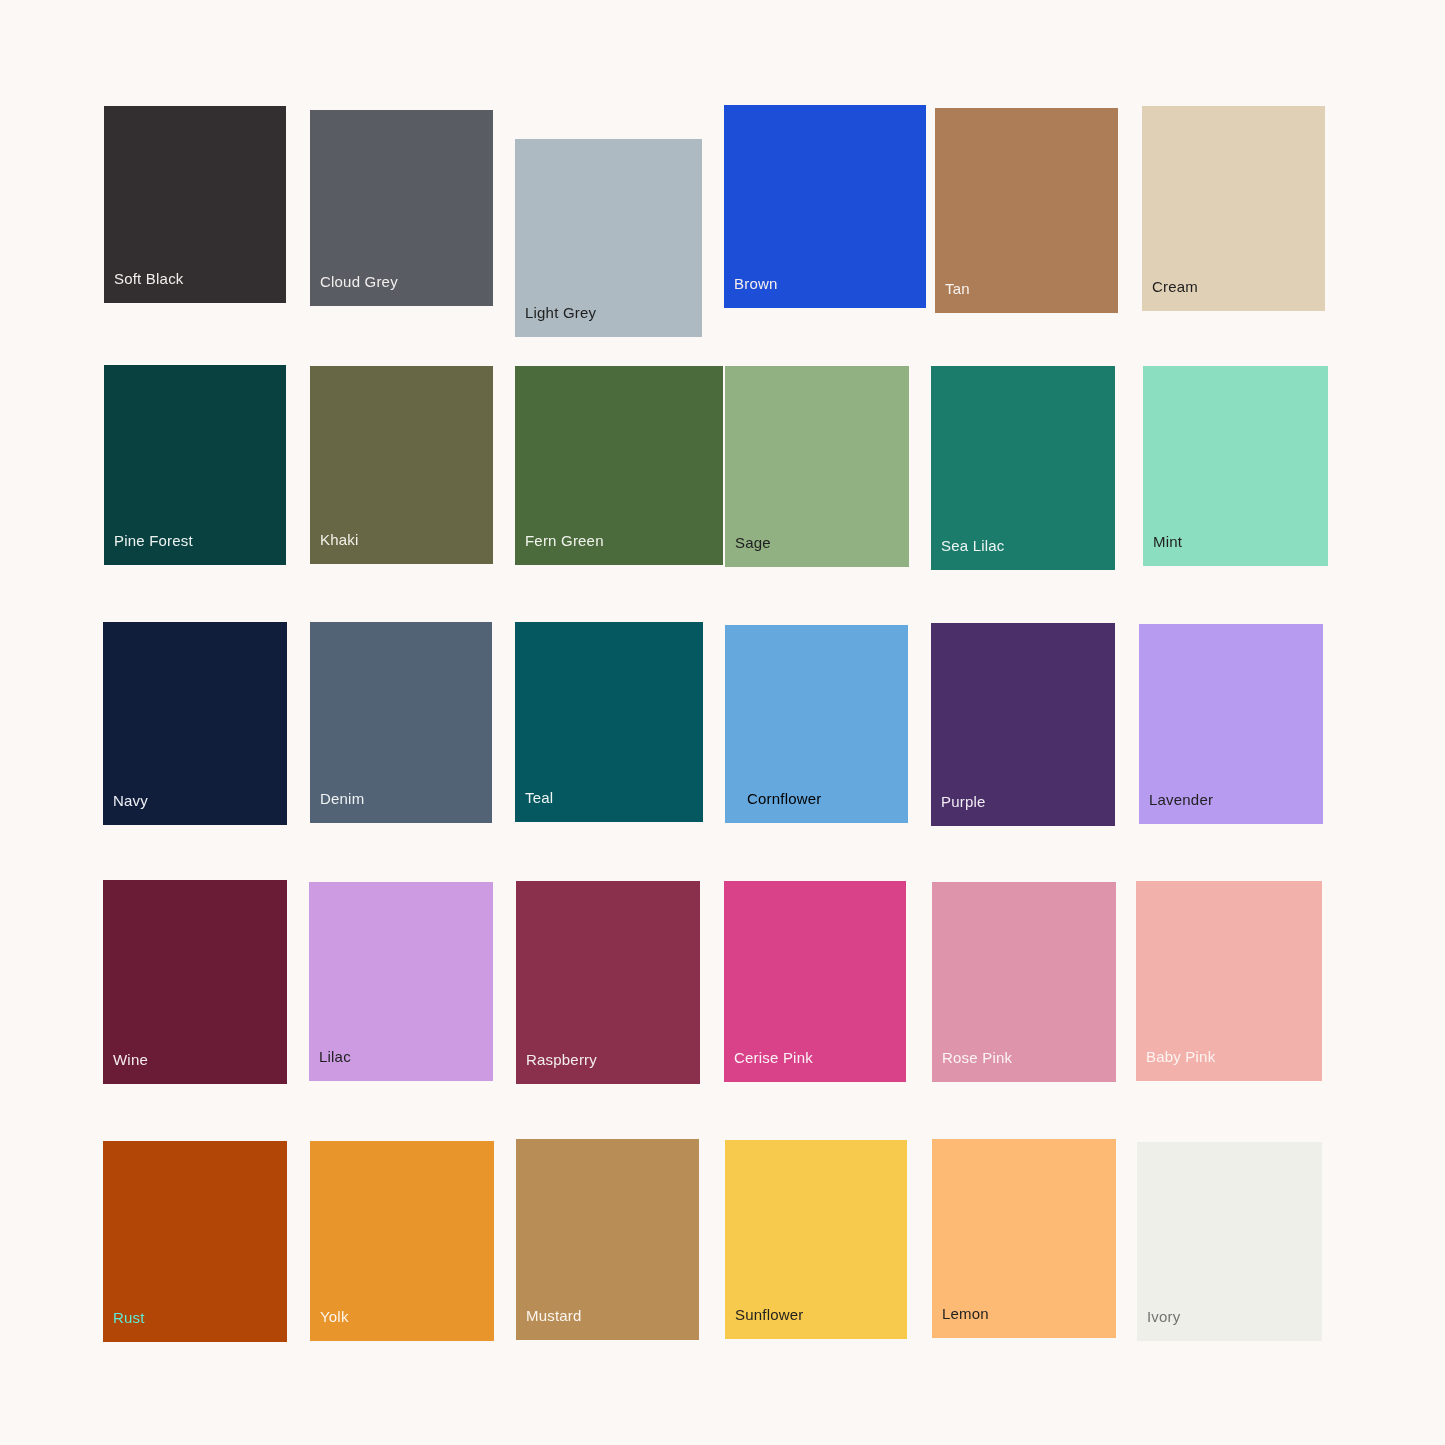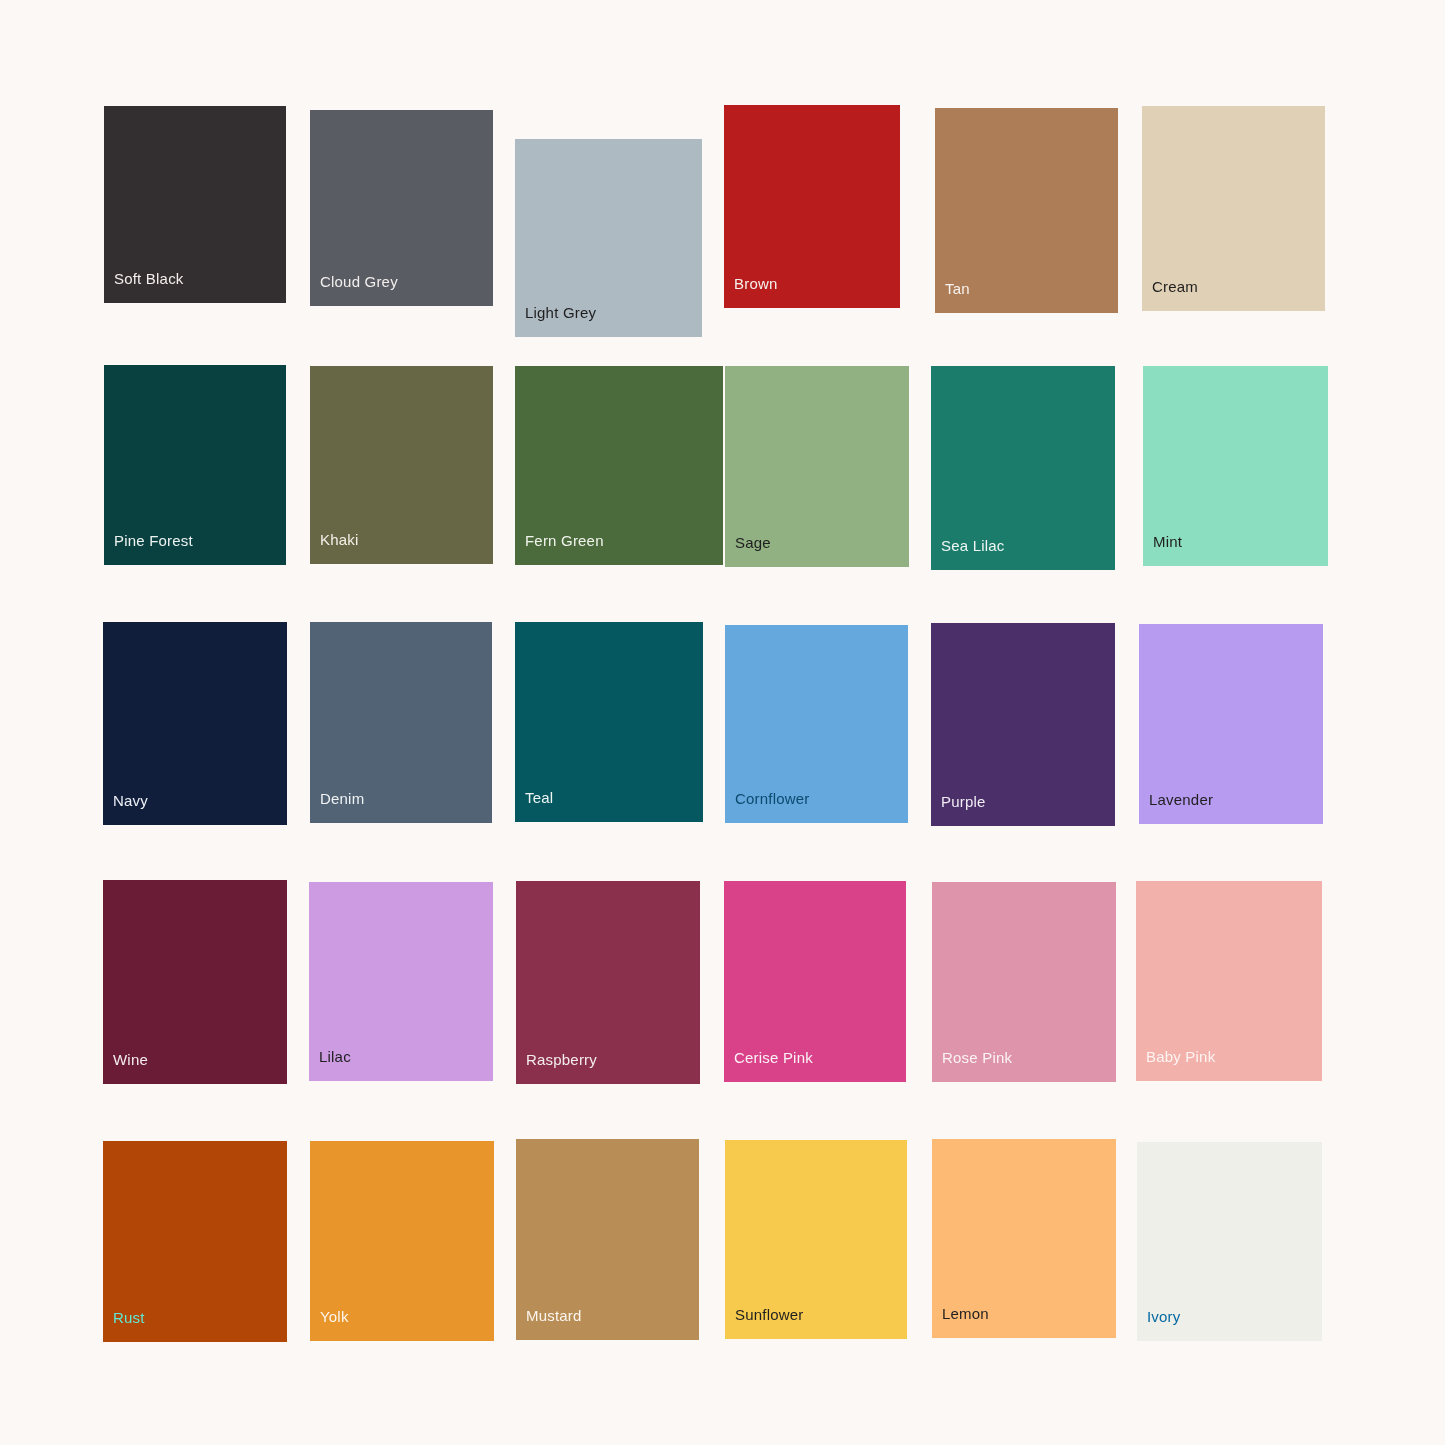--- a/index.html
+++ b/index.html
@@ -47,21 +47,21 @@
 <div id="palette-board">
     <div class="swatch" style="left: 104px; top: 106px; width: 182px; height: 197px; background: rgb(51, 47, 48);">
       <span class="swatch-label" style="color: rgb(244, 238, 236);">Soft Black</span>
     </div>
     <div class="swatch" style="left: 310px; top: 110px; width: 183px; height: 196px; background: rgb(89, 92, 98);">
       <span class="swatch-label" style="color: rgb(242, 238, 237);">Cloud Grey</span>
     </div>
     <div class="swatch" style="left: 515px; top: 108px; width: 187px; height: 198px; background: rgb(174, 186, 194); margin-top: 31px;">
       <span class="swatch-label" style="color: rgb(31, 31, 31);">Light Grey</span>
     </div>
-    <div class="swatch" style="left: 724px; top: 105px; width: 176px; height: 203px; background: #b91c1c;">
+    <div class="swatch" style="left: 724px; top: 105px; width: 202px; height: 203px; background: #1d4ed8;">
       <span class="swatch-label" style="color: rgb(245, 239, 236);">Brown</span>
     </div>
     <div class="swatch" style="left: 935px; top: 108px; width: 183px; height: 205px; background: rgb(173, 125, 88);">
       <span class="swatch-label" style="color: rgb(247, 242, 238);">Tan</span>
     </div>
     <div class="swatch" style="left: 1142px; top: 106px; width: 183px; height: 205px; background: rgb(224, 208, 181);">
       <span class="swatch-label" style="color: rgb(31, 31, 31);">Cream</span>
     </div>
     <div class="swatch" style="left: 104px; top: 365px; width: 182px; height: 200px; background: rgb(8, 65, 63);">
       <span class="swatch-label" style="color: rgb(238, 243, 242);">Pine Forest</span>
@@ -84,21 +84,21 @@
     <div class="swatch" style="left: 103px; top: 622px; width: 184px; height: 203px; background: rgb(16, 30, 60);">
       <span class="swatch-label" style="color: rgb(238, 240, 245);">Navy</span>
     </div>
     <div class="swatch" style="left: 310px; top: 622px; width: 182px; height: 201px; background: rgb(81, 99, 116);">
       <span class="swatch-label" style="color: rgb(240, 242, 244);">Denim</span>
     </div>
     <div class="swatch" style="left: 515px; top: 622px; width: 188px; height: 200px; background: rgb(5, 88, 95);">
       <span class="swatch-label" style="color: rgb(239, 244, 244);">Teal</span>
     </div>
     <div class="swatch" style="left: 725px; top: 625px; width: 183px; height: 198px; background: rgb(101, 168, 221);">
-      <span class="swatch-label" style="color: #0c4a6e;">Cornflower</span>
+      <span class="swatch-label" style="color: #000000; margin-left: 12px;">Cornflower</span>
     </div>
     <div class="swatch" style="left: 931px; top: 623px; width: 184px; height: 203px; background: rgb(74, 47, 105);">
       <span class="swatch-label" style="color: rgb(241, 236, 244);">Purple</span>
     </div>
     <div class="swatch" style="left: 1139px; top: 624px; width: 184px; height: 200px; background: rgb(183, 155, 240);">
       <span class="swatch-label" style="color: rgb(31, 31, 31);">Lavender</span>
     </div>
     <div class="swatch" style="left: 103px; top: 880px; width: 184px; height: 204px; background: rgb(106, 27, 53);">
       <span class="swatch-label" style="color: rgb(244, 236, 239);">Wine</span>
     </div>
@@ -126,15 +126,15 @@
     <div class="swatch" style="left: 516px; top: 1139px; width: 183px; height: 201px; background: rgb(184, 142, 86);">
       <span class="swatch-label" style="color: rgb(251, 245, 238);">Mustard</span>
     </div>
     <div class="swatch" style="left: 725px; top: 1140px; width: 182px; height: 199px; background: rgb(247, 202, 77);">
       <span class="swatch-label" style="color: rgb(31, 31, 31);">Sunflower</span>
     </div>
     <div class="swatch" style="left: 932px; top: 1139px; width: 184px; height: 199px; background: #fdba74;">
       <span class="swatch-label" style="color: rgb(31, 31, 31);">Lemon</span>
     </div>
     <div class="swatch" style="left: 1137px; top: 1142px; width: 185px; height: 199px; background: rgb(239, 239, 234);">
-      <span class="swatch-label" style="color: #0369a1; margin-top: 47px;">Ivory</span>
+      <span class="swatch-label" style="color: #737373; margin-top: 47px;">Ivory</span>
     </div>
   </div>
 
 </body></html>

